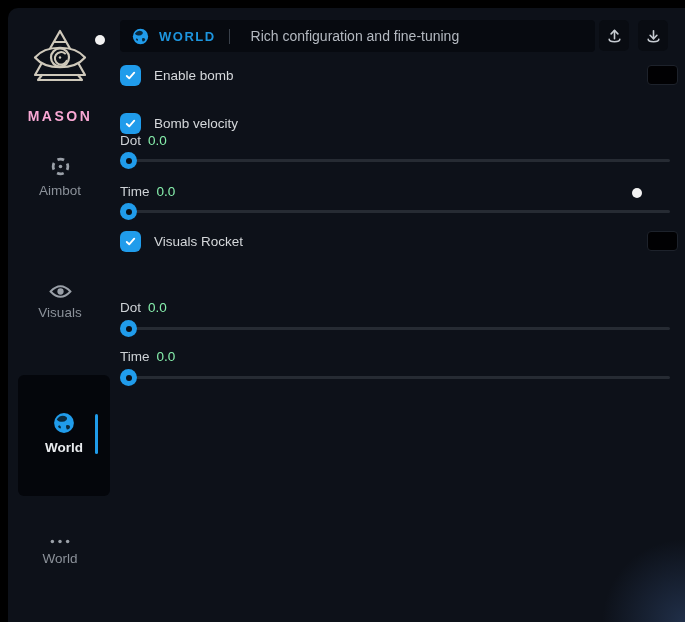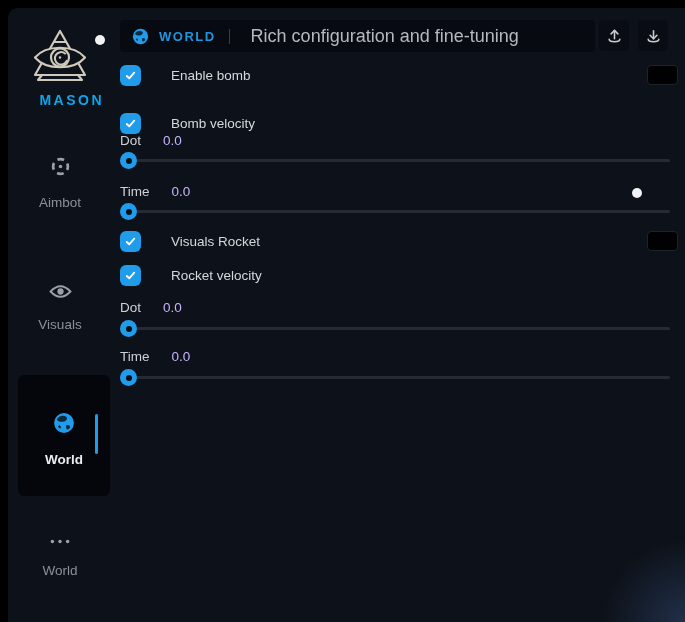--- a/index.html
+++ b/index.html
@@ -6,48 +6,48 @@
   .stage{position:relative;width:685px;height:622px;background:#000;overflow:hidden;
          font-family:"Liberation Sans",sans-serif;-webkit-font-smoothing:antialiased;}
   .window{position:absolute;left:8px;top:8px;width:677px;height:614px;background:#0d1119;
           border-radius:10px 0 0 0;}
   .window::after{content:"";position:absolute;right:0;bottom:0;width:90px;height:90px;
           background:radial-gradient(circle at 100% 100%, rgba(64,96,150,.38), rgba(64,96,150,0) 65%);
           pointer-events:none;}
 
   
   .logo{position:absolute;left:20px;top:20px;width:64px;height:60px;}
-  .brand{position:absolute;left:8px;top:84px;width:88px;text-align:right;color:#0ea5e9;
+  .brand{position:absolute;left:8px;top:100px;width:88px;text-align:center;color:#f9a8d4;
          font-size:14px;font-weight:bold;letter-spacing:2.5px;}
   .side-item{position:absolute;left:8px;width:88px;display:flex;flex-direction:column;
-         align-items:center;gap:18px;color:#8b9199;font-size:13.5px;cursor:pointer;}
+         align-items:center;gap:6px;color:#8b9199;font-size:13.5px;cursor:pointer;}
   .side-item.active{color:#e9ebee;font-weight:600;}
   .world-block{position:absolute;left:10px;top:367px;width:92px;height:121px;
          background:#04060b;border-radius:6px;}
   .world-block .side-item{left:2px;top:37px;}
   .active-bar{position:absolute;right:12px;top:39px;width:3px;height:40px;background:#1f9bea;border-radius:2px;}
 
   
   .hbar{position:absolute;left:120px;top:20px;width:475px;height:32px;background:#070a10;
         border-radius:4px;display:flex;align-items:center;padding:0 12px;box-sizing:border-box;}
   .htitle{color:#1d95de;font-weight:bold;font-size:13px;letter-spacing:1.5px;margin-left:10px;}
   .hdiv{width:1px;height:15px;background:#39404a;margin:0 13px;}
-  .hsub{color:#b4b9c0;font-size:18px;padding-left:8px;}
+  .hsub{color:#b4b9c0;font-size:14px;padding-left:8px;}
   .icon-btn{position:absolute;width:30px;height:31px;background:#090c12;border-radius:5px;
         display:flex;align-items:center;justify-content:center;cursor:pointer;}
 
   
-  .cb-row{position:absolute;left:120px;height:22px;display:flex;align-items:center;gap:30px;cursor:pointer;}
+  .cb-row{position:absolute;left:120px;height:22px;display:flex;align-items:center;gap:13px;cursor:pointer;}
   .checkbox{width:21px;height:21px;border-radius:6px;background:#209ceb;display:flex;
         align-items:center;justify-content:center;flex:0 0 auto;}
   .cb-label{color:#d5d8db;font-size:13.5px;}
   .swatch{position:absolute;width:29px;height:18px;border-radius:4px;background:#010103;
         border:1px solid #1d222b;cursor:pointer;}
-  .sl-label{position:absolute;left:120px;height:16px;display:flex;gap:22px;font-size:13.5px;color:#ced2d6;}
-  .sl-label .val{color:#c4b5fd;font-weight:500;}
+  .sl-label{position:absolute;left:120px;height:16px;display:flex;gap:7px;font-size:13.5px;color:#ced2d6;}
+  .sl-label .val{color:#86efac;font-weight:500;}
   .slider{position:absolute;left:120px;width:550px;height:18px;cursor:pointer;}
   .slider .track{position:absolute;left:0;right:0;top:8px;height:2.5px;background:#262b33;border-radius:2px;}
   .slider .handle{position:absolute;left:0;top:1px;width:17px;height:17px;border-radius:50%;
         background:#209ceb;}
   .slider .handle::after{content:"";position:absolute;left:5.5px;top:5.5px;width:6px;height:6px;
         border-radius:50%;background:#0a0f16;}
 
   .cursor-dot{position:absolute;width:10px;height:10px;border-radius:50%;background:#f2f2f2;}
 </style>
 </head>
@@ -173,28 +173,20 @@
   <div class="cb-row" style="top:230px">
     <span class="checkbox">
       <svg width="13" height="13" viewBox="0 0 16 16">
         <polyline points="3.4,8.6 6.4,11.4 12.6,4.6" fill="none" stroke="#fff" stroke-width="2.3" stroke-linecap="round" stroke-linejoin="round"></polyline>
       </svg>
     </span>
     <span class="cb-label">Visuals Rocket</span>
   </div>
   <div class="swatch" style="left:647px;top:231px"></div>
 
-  <div class="cb-row" style="top:264px">
-    <span class="checkbox">
-      <svg width="13" height="13" viewBox="0 0 16 16">
-        <polyline points="3.4,8.6 6.4,11.4 12.6,4.6" fill="none" stroke="#fff" stroke-width="2.3" stroke-linecap="round" stroke-linejoin="round"></polyline>
-      </svg>
-    </span>
-    <span class="cb-label">Rocket velocity</span>
-  </div>
 
   <div class="sl-label" style="top:300px">
     <span>Dot</span>
     <span class="val">0.0</span>
   </div>
   <div class="slider" style="top:319px">
     <div class="track"></div>
     <div class="handle"></div>
   </div>
 

